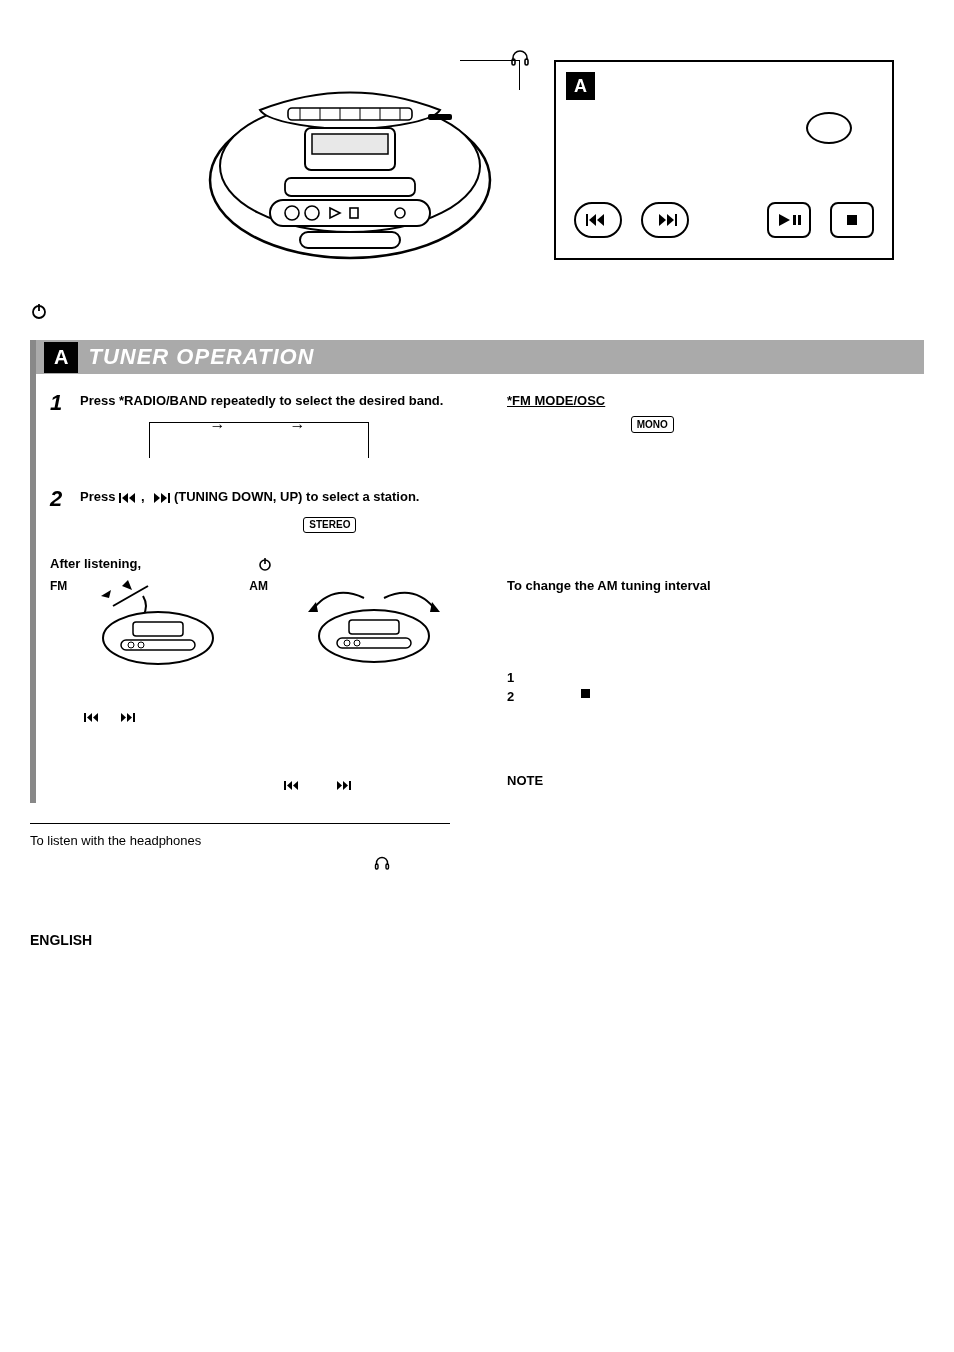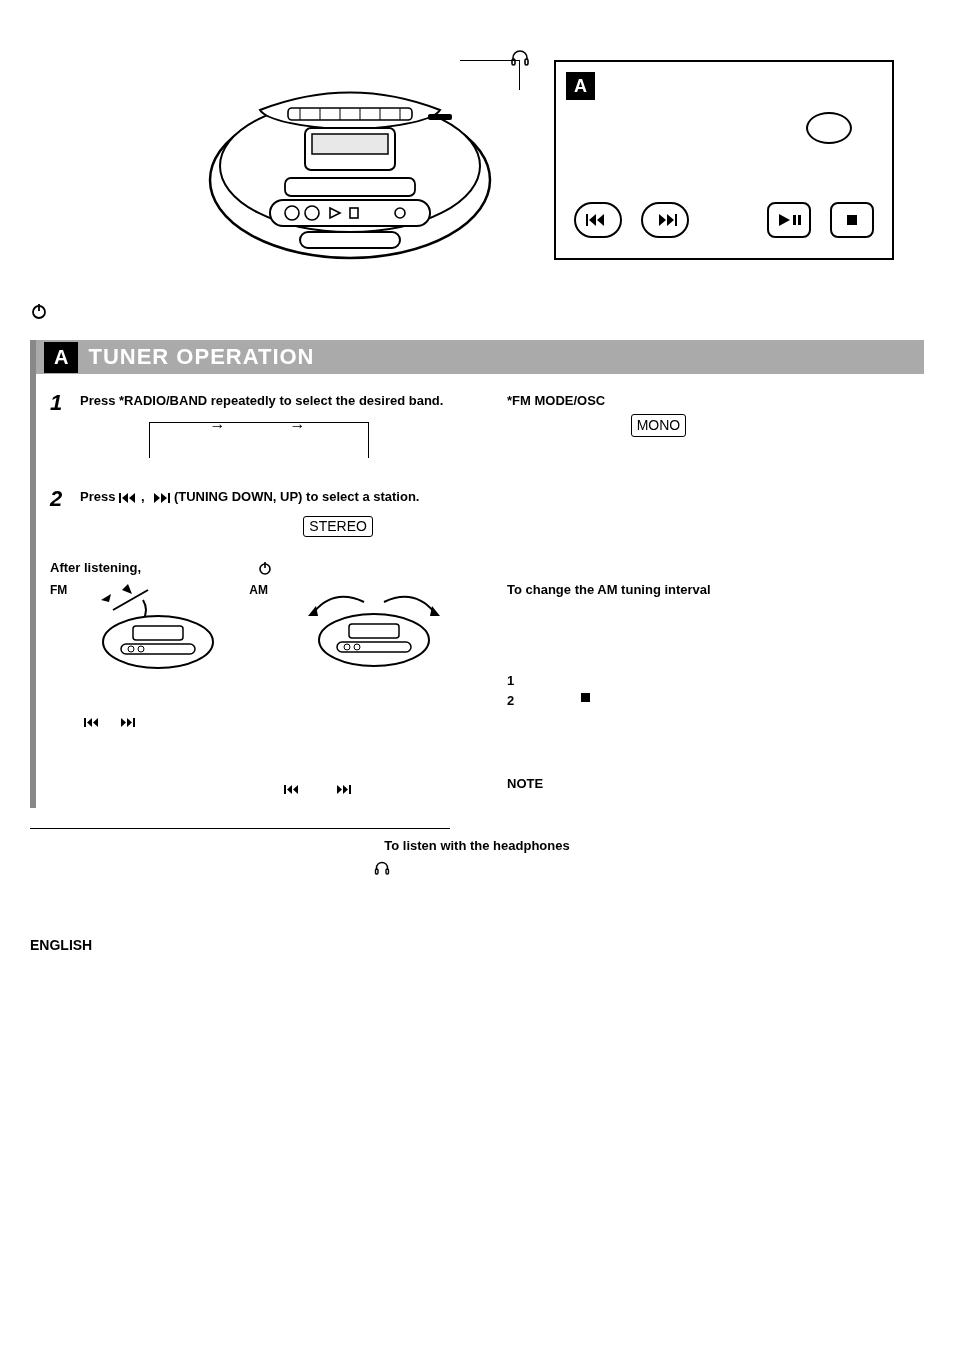--- a/index.html
+++ b/index.html
@@ -91,20 +91,21 @@
     font-weight: bold;
     font-size: 20px;
     padding: 2px 10px;
     margin-right: 10px;
     display: inline-flex;
     align-items: center;
   }
   .section-bar .title {
     color: #fff;
     font-weight: bold;
+    font-style: italic;
     font-size: 22px;
     letter-spacing: 1px;
   }
 
   .two-col {
     display: flex;
     gap: 40px;
     margin-top: 18px;
   }
   .colL { flex: 1; }
@@ -136,22 +137,23 @@
   }
   .cycle-box .arrow2 {
     position: absolute; top: -10px; left: 140px; font-size: 16px;
   }
 
   .badge-box {
     display: inline-block;
     border: 1.5px solid #000;
     padding: 0 5px;
     border-radius: 3px;
-    font-size: 14px;
+    font-size: 10px;
     vertical-align: middle;
+    font-weight: bold;
   }
   .subhead { font-weight: bold; margin-top: 24px; margin-bottom: 4px; }
 
   .reception-row {
     display: flex; gap: 26px; align-items: flex-start;
     margin-top: 6px;
   }
   .reception-col { text-align: left; }
   .reception-col .lbl { font-weight: bold; font-size: 12px; }
   .mini-boombox {
@@ -387,21 +389,21 @@
               <path d="M6 1 L11 5.5 L6 10 Z" fill="#000"></path>
               <path d="M12 1 L17 5.5 L12 10 Z" fill="#000"></path>
               <rect x="18" y="1" width="2" height="9" fill="#000"></rect>
             </svg></span>
       </div>
 
     </div>
 
     <div class="colR">
 
-      <div class="subhead" style="margin-top:0;">*FM MODE/OSC</div>
+      <div class="subhead" style="margin-top:0;text-decoration:underline;">*FM MODE/OSC</div>
       <div class="light" style="line-height:1.5;">
         <span style="display:inline-block; width:120px;"></span>
         <span class="badge-box">MONO</span>
       </div>
 
       <div style="height:120px;"></div>
 
       <div class="subhead">To change the AM tuning interval</div>
 
       <div style="height:60px;"></div>
@@ -424,21 +426,21 @@
       <div style="height:40px;"></div>
 
       <div class="subhead">NOTE</div>
 
     </div>
   </div>
 </div>
 
 <hr class="footnote-rule">
 <div>
-  <div style="font-weight:bold;text-align:center;">To listen with the headphones</div>
+  <div style="font-weight:normal;">To listen with the headphones</div>
   <div class="light" style="margin-top:4px;">
     <span style="display:inline-block; width:340px;"></span>
     <span class="inline-ico">
       <svg width="16" height="16" viewBox="0 0 16 16">
           <path d="M2.5 10 v-2 a5.5 5.5 0 0 1 11 0 v2" fill="none" stroke="#000" stroke-width="1.4"></path>
           <rect x="1.5" y="9" width="2.5" height="5" rx="1.2" fill="none" stroke="#000" stroke-width="1.4"></rect>
           <rect x="12" y="9" width="2.5" height="5" rx="1.2" fill="none" stroke="#000" stroke-width="1.4"></rect>
         </svg>
     </span>
   </div>

